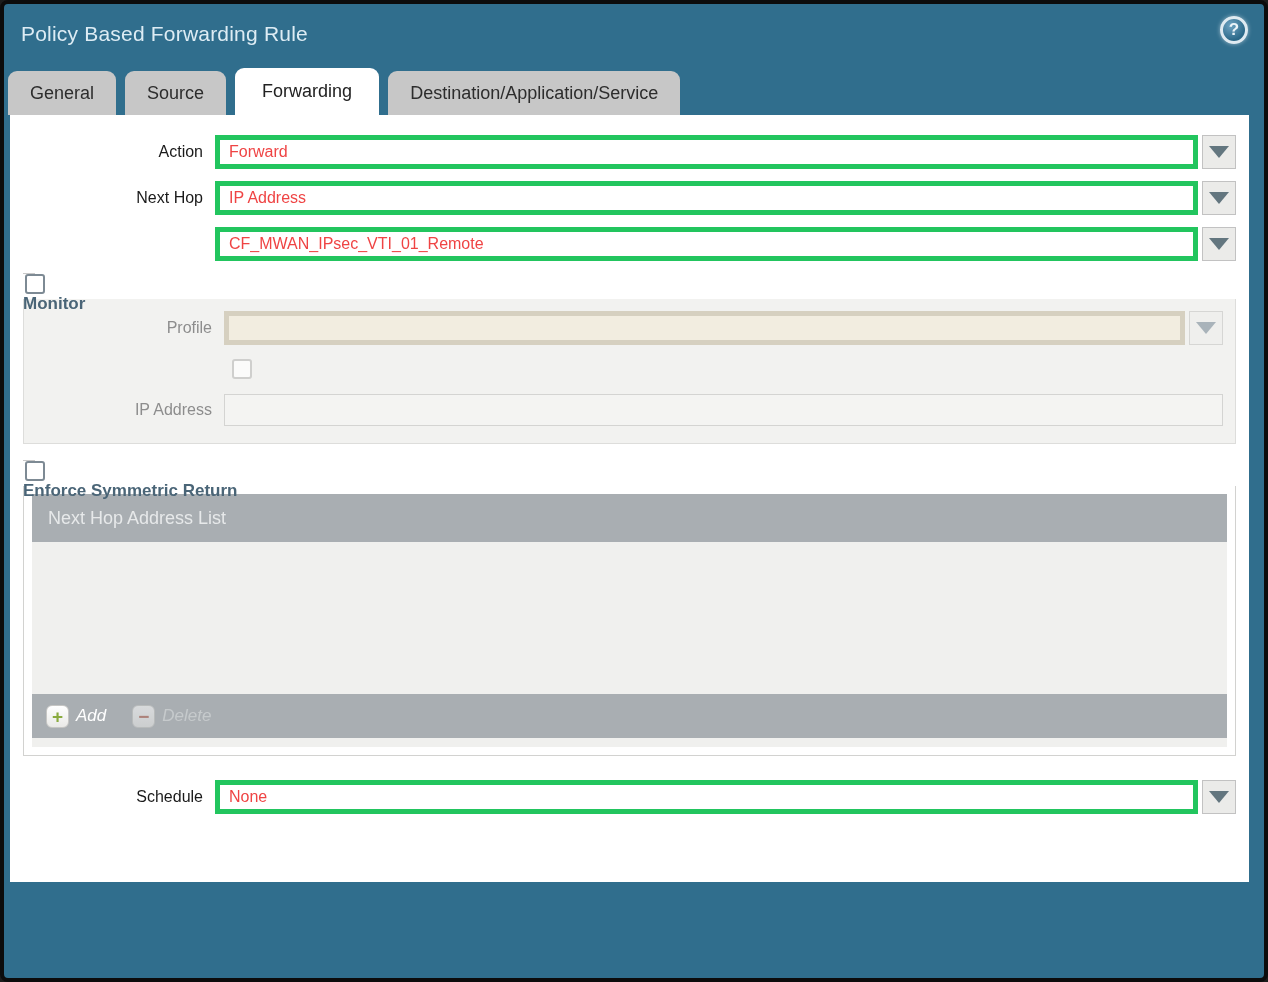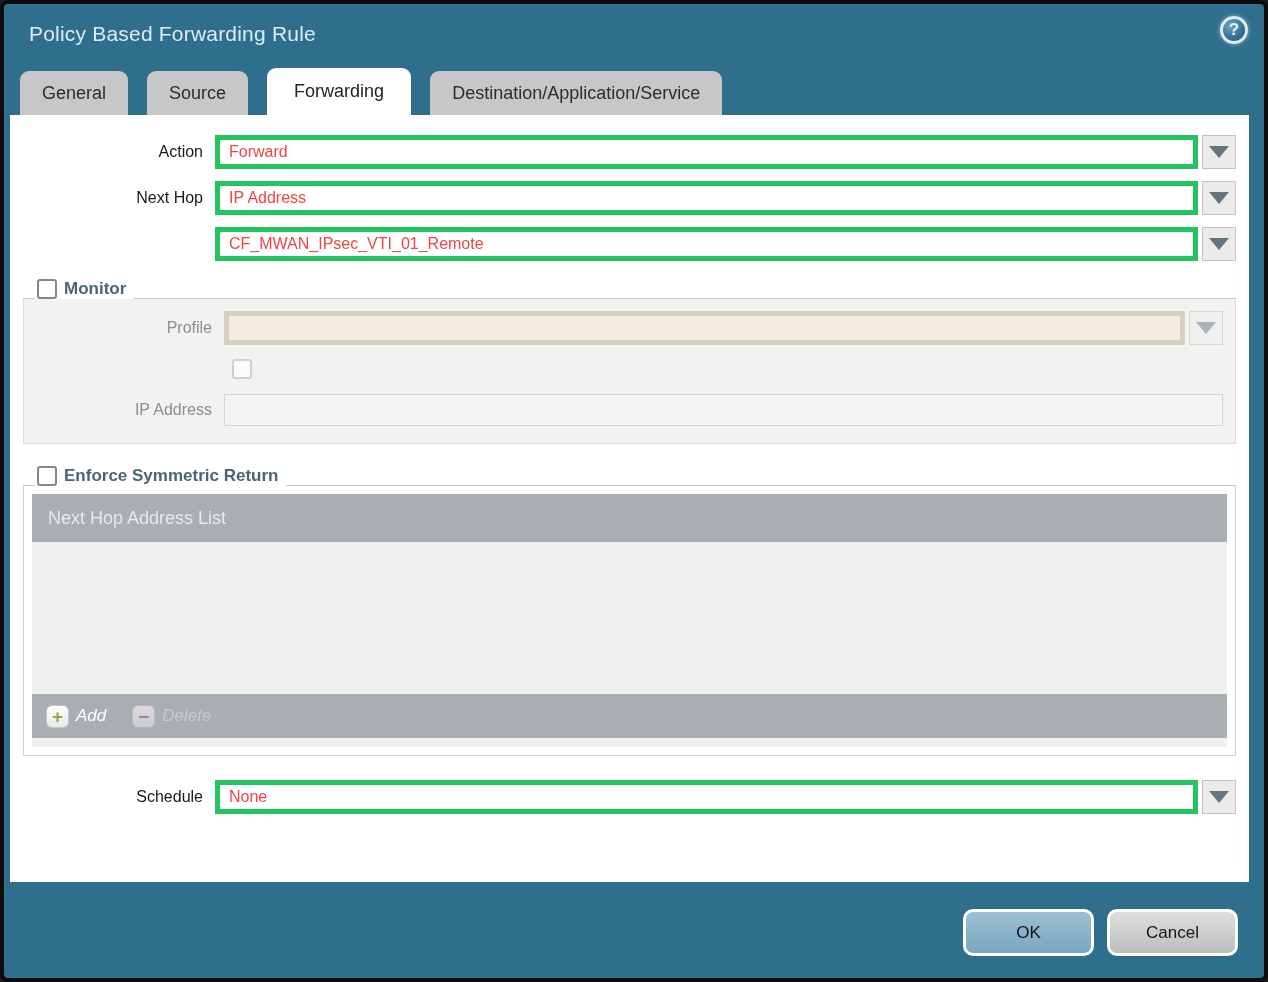--- a/index.html
+++ b/index.html
@@ -6,33 +6,33 @@
   html,body { margin:0; padding:0; background:#1c1c1c; font-family:"Liberation Sans", sans-serif; }
 
   .dialog {
     position:relative; width:1268px; height:982px;
     background:var(--teal,#306e8d);
     border:4px solid #0c0c0c; border-radius:8px;
     overflow:hidden;
   }
 
   
-  .titlebar { height:64px; position:relative;margin-left:8px; }
+  .titlebar { height:64px; position:relative; }
   .title { position:absolute; left:17px; top:18px; font-size:21px; letter-spacing:.2px; color:#ddecf4; }
   .help {
     position:absolute; right:16px; top:12px; width:28px; height:28px; border-radius:50%;
     background:radial-gradient(circle at 35% 30%, #6ea3c2, #2b6888 70%);
     border:3px solid #dfeaf1;
     color:#eaf3f8; font-size:17px; font-weight:bold;
     display:flex; align-items:center; justify-content:center; cursor:pointer;
     box-shadow:0 0 4px rgba(255,255,255,.5);
   }
 
   
-  .tabbar { height:47px; display:flex; align-items:flex-end; gap:19px; padding-left:16px; }
+  .tabbar { height:47px; display:flex; align-items:flex-end; gap:9px; padding-left:4px; }
   .tab {
     height:44px; padding:0 22px; display:flex; align-items:center;
     font-size:18px; color:#2d2d2d; background:var(--tab_inactive,#c7c7c7);
     border-radius:9px 9px 0 0; cursor:pointer; white-space:nowrap;
   }
   .tab.active { height:47px; background:#ffffff; color:#222; padding:0 27px; }
 
   
   .content {
     height:767px; background:#ffffff;
@@ -56,21 +56,21 @@
 
   
   .combo-text.dis-beige { background:var(--beige,#f2ede0); border-color:#d6d0c0; }
   .combo-btn.dis { background:#efefed; border-color:#d6d6d4; cursor:default; }
   .combo-btn.dis .tri { border-top-color:#a9b3ba; }
   .input-dis {
     flex:1; height:32px; background:#f4f4f2; border:1px solid #d4d4d2;
   }
 
   
-  .legend-row { display:flex; align-items:flex-end; height:26px; }
+  .legend-row { display:flex; align-items:flex-start; height:26px;flex-direction:column; }
   .leg-line { height:0; border-top:1px solid #c9c9c9; }
   .leg-line.pre { width:12px; }
   .leg-line.fill { flex:1; }
   .checkbox {
     width:20px; height:20px; border:2px solid #7d8a94; border-radius:3px; background:#fff;
     margin:0 7px 0 2px; cursor:pointer; flex:none;
   }
   .checkbox.dis { border:2px solid #cfcfcd; background:#fbfbfa; margin:0; cursor:default; }
   .legend-text { font-size:17px; font-weight:bold; color:var(--legend_text,#4a6577); padding-right:8px; white-space:nowrap; }
 
@@ -225,18 +225,14 @@
       <div class="combo">
         <div class="combo-text">None</div>
         <div class="combo-btn">
           <span class="tri"></span>
         </div>
       </div>
     </div>
 
   </div>
 
-  <div class="footer">
-    <button class="btn btn-ok">OK</button>
-    <button class="btn btn-cancel">Cancel</button>
-  </div>
 
 </div>
 
 </body></html>

